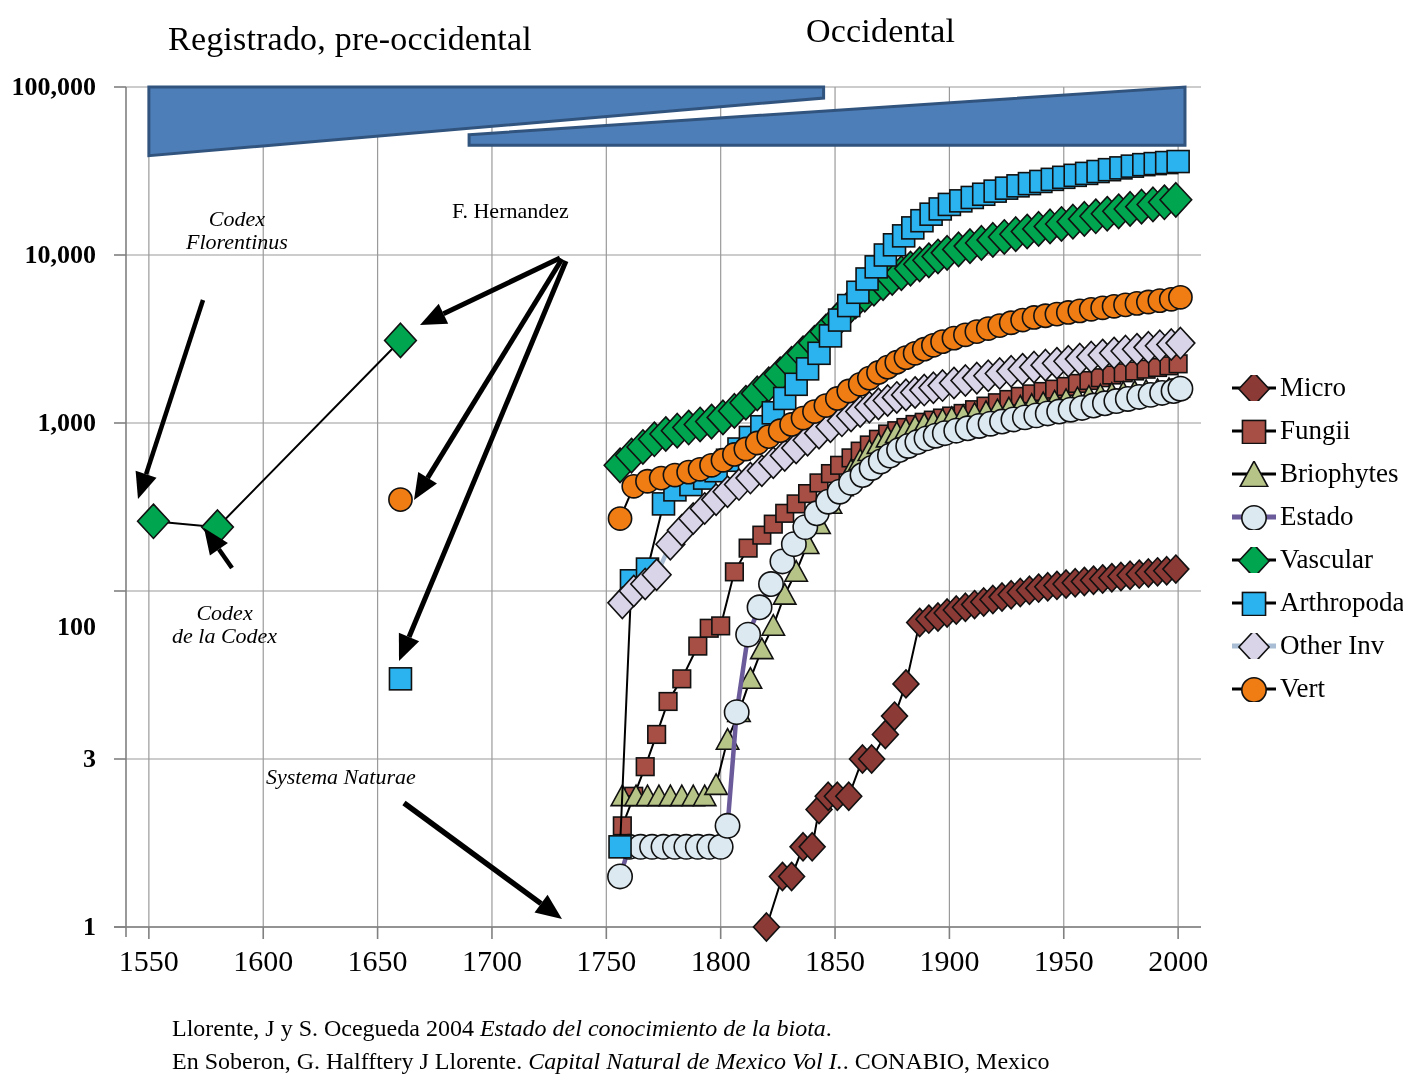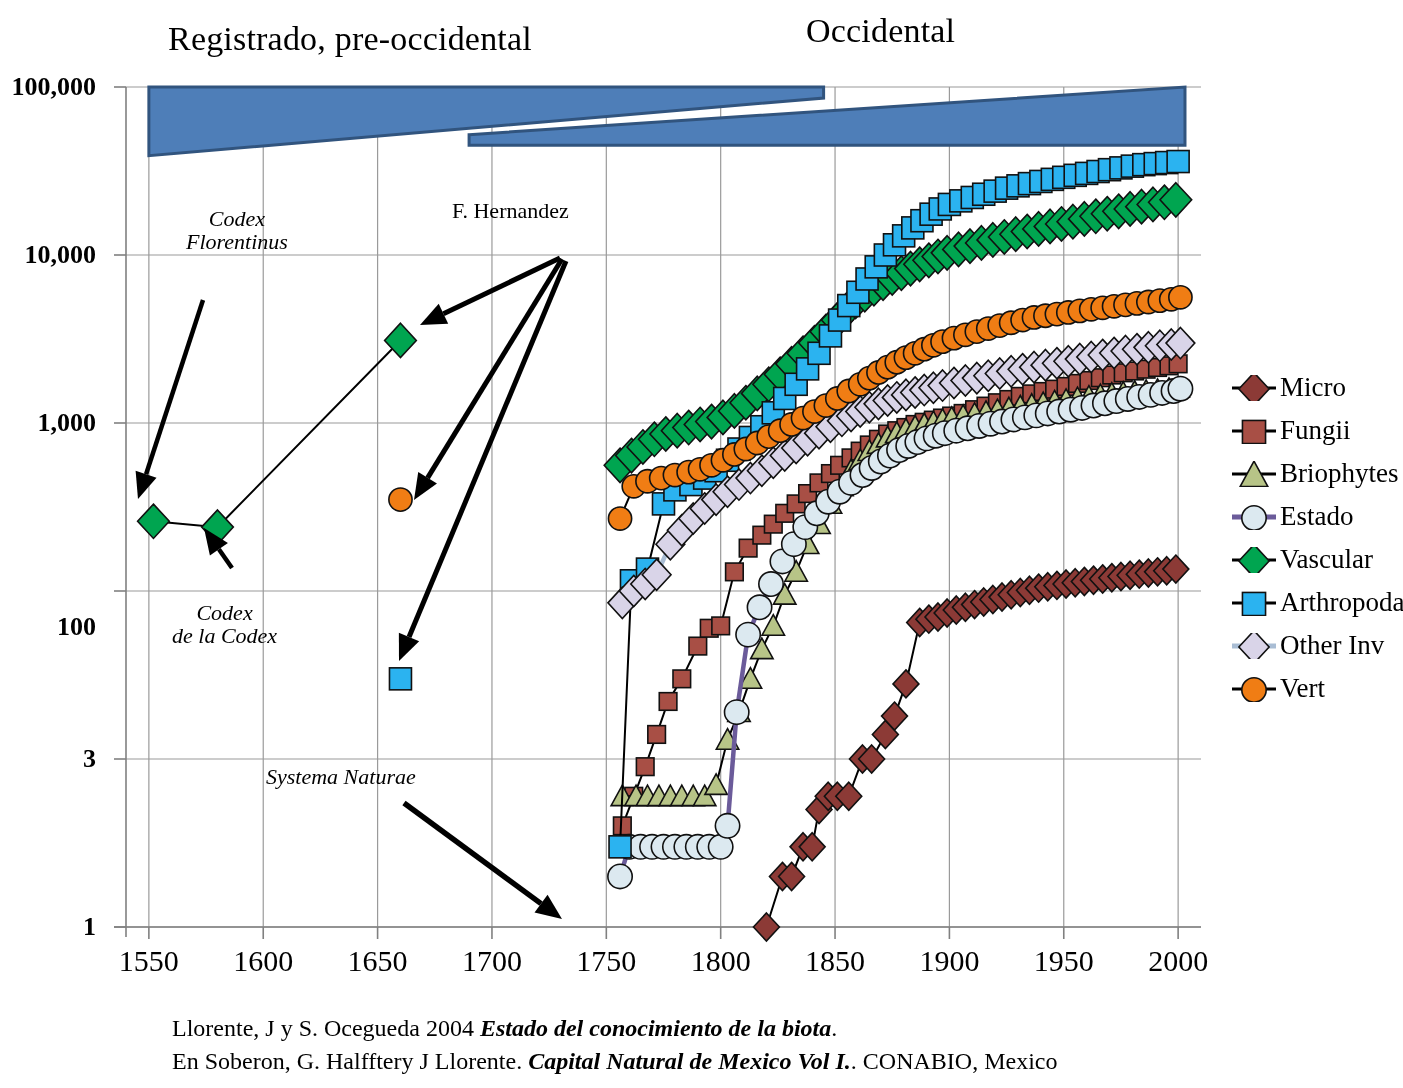--- a/index.html
+++ b/index.html
@@ -25,21 +25,21 @@
   #an-hernandez{left:452px;top:199px;}
   #an-systema{left:266px;top:765px;}
 
   .legend{position:absolute;left:1232px;top:366px;width:170px;}
   .lg-row{display:flex;align-items:center;height:43px;}
   .lg-sym{position:relative;width:44px;height:22px;flex:0 0 44px;}
   .lg-line{position:absolute;left:0;top:50%;width:44px;height:3px;transform:translateY(-50%);}
   .lg-txt{font-size:27px;white-space:nowrap;padding-left:4px;}
 
   .caption{position:absolute;left:172px;top:1012px;font-size:24px;line-height:1.38;}
-  .caption i{font-style:italic;font-weight:bold;}
+  .caption i{font-style:italic;}
 </style>
 </head>
 <body>
 
 <div id="root">
 
   <div class="hdr" id="hdr-pre">Registrado, pre-occidental</div>
   <div class="hdr" id="hdr-occ">Occidental</div>
 
   <svg class="layer" id="plot">

